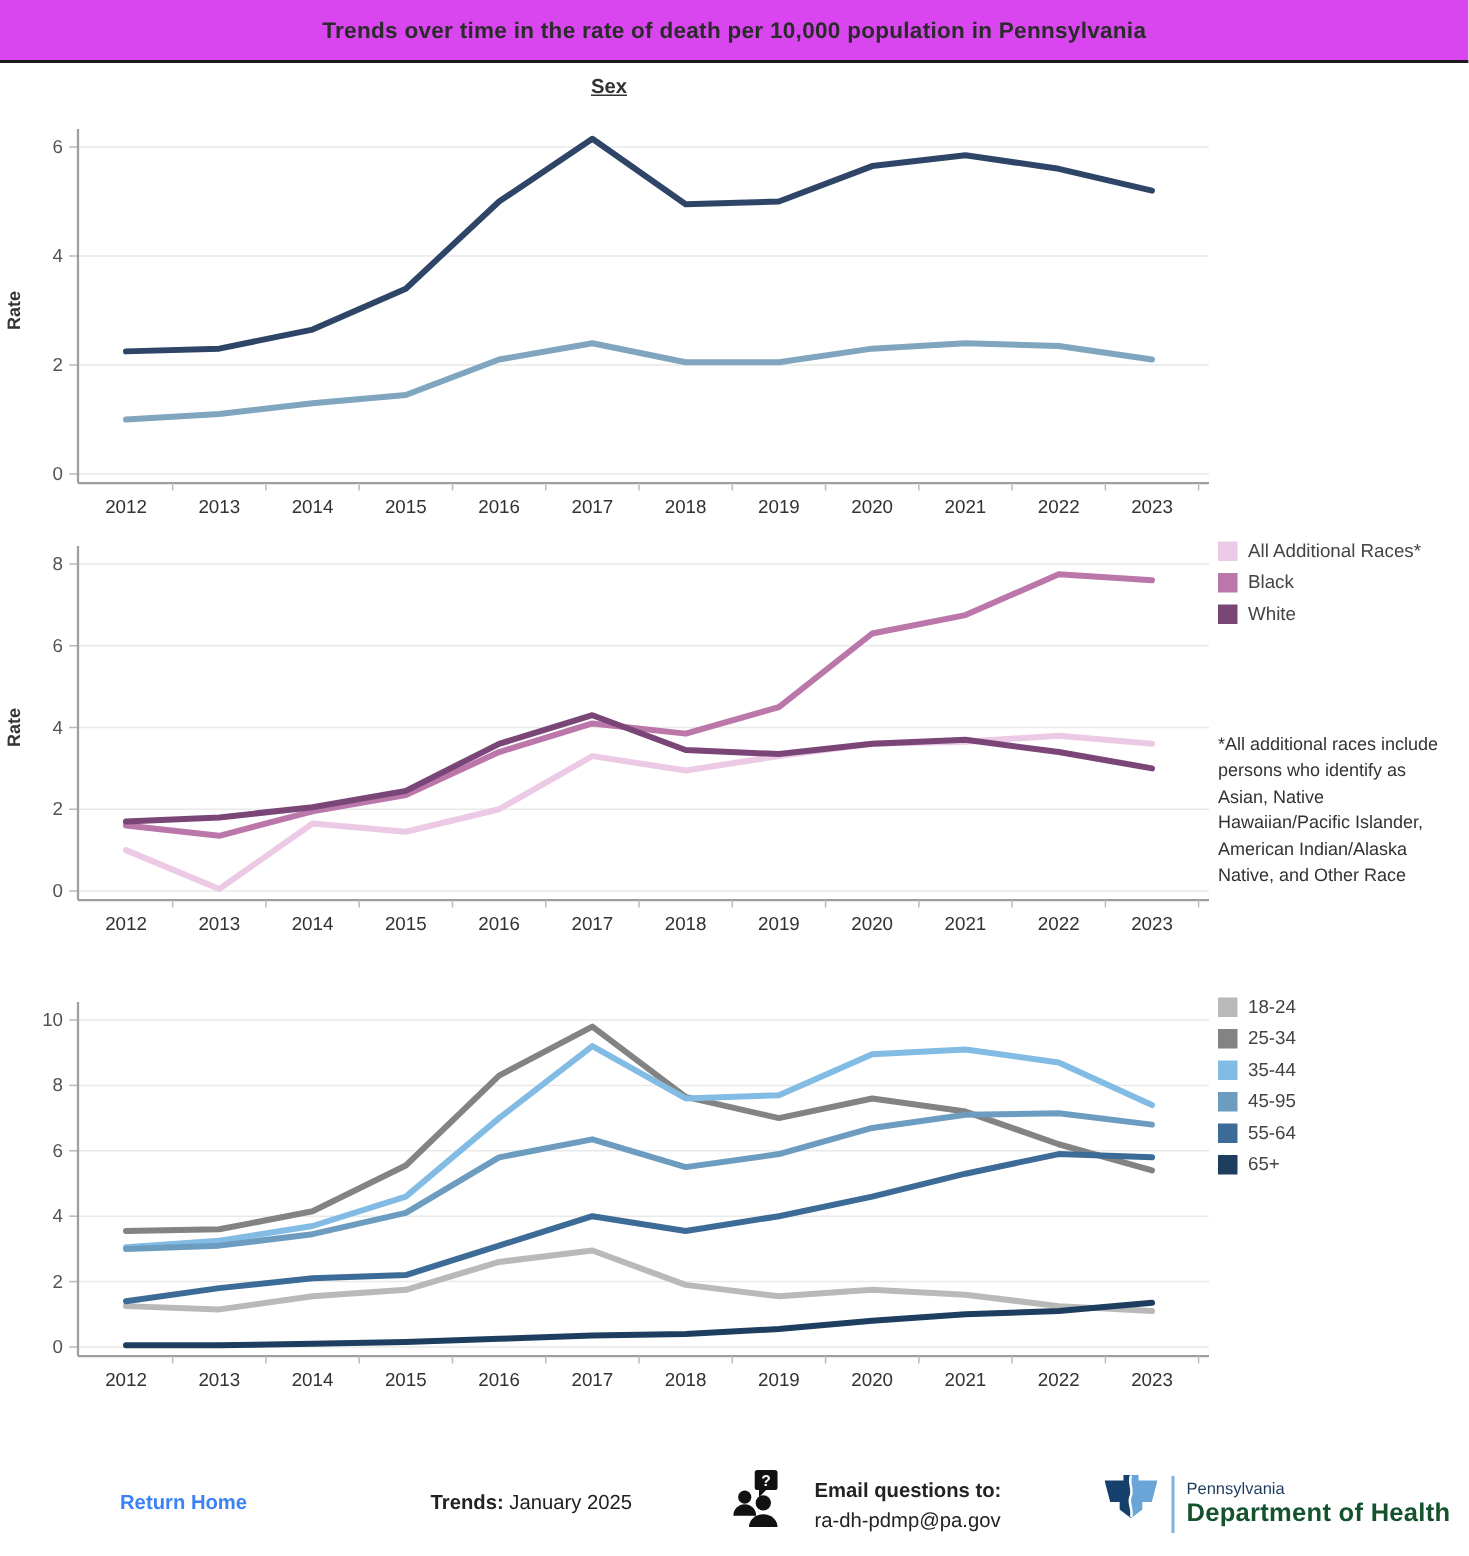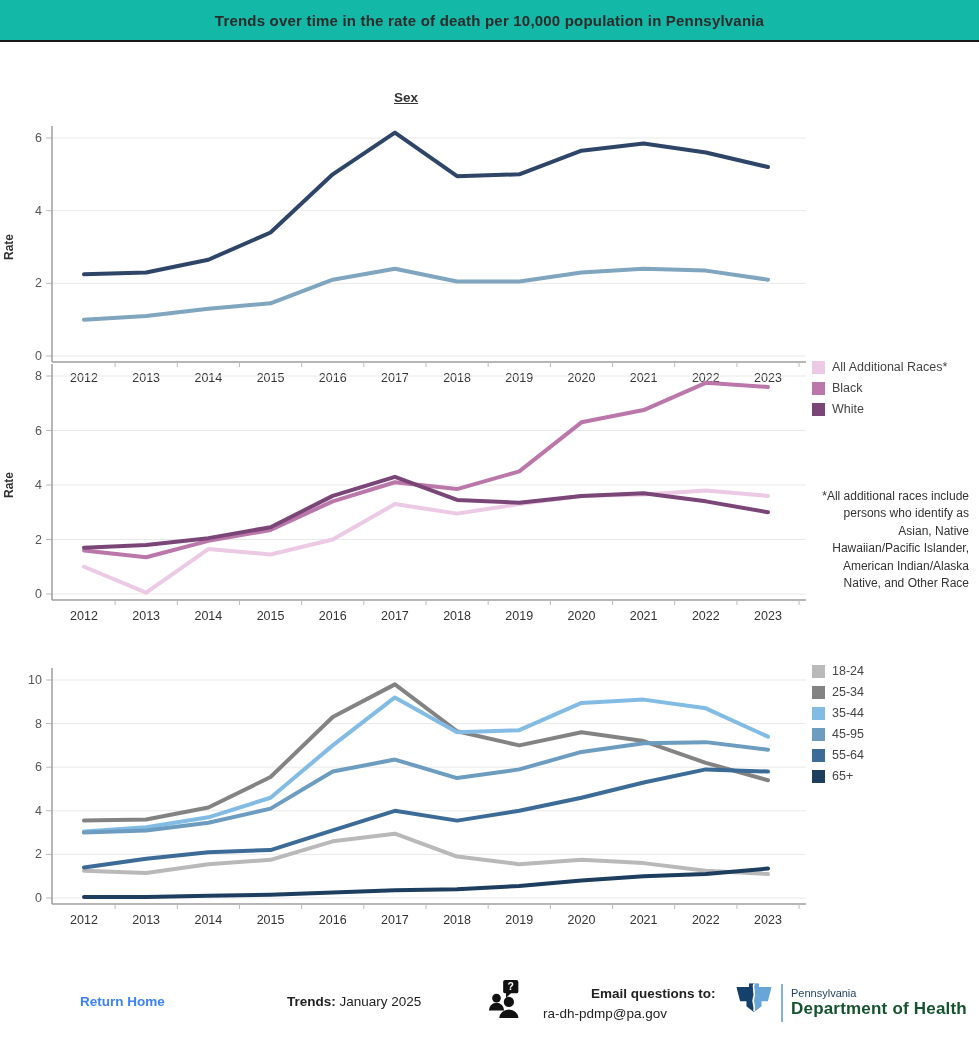--- a/index.html
+++ b/index.html
@@ -1,32 +1,32 @@
 <!DOCTYPE html>
 <html><head>
 <meta charset="utf-8">
 <style>
   html,body{margin:0;padding:0;background:#ffffff;}
   body{width:979px;height:1037px;font-family:"Liberation Sans","DejaVu Sans",sans-serif;color:#333;overflow:hidden;}
-  .header{height:40px;background:#14b8a6;border-bottom:2px solid #1a1a1a;display:flex;align-items:center;justify-content:center;}
+  .header{height:40px;background:#d946ef;border-bottom:2px solid #1a1a1a;display:flex;align-items:center;justify-content:center;}
   .header h1{margin:0;font-size:15px;font-weight:bold;color:#2b2b2b;letter-spacing:.2px;}
   .section{display:flex;margin-top:4px;height:300px;}
   .plot-col{width:812px;}
-  .chart-title{height:22px;text-align:center;font-size:13.5px;font-weight:bold;text-decoration:underline;color:#333;padding-top:4px;margin-top:40px;}
+  .chart-title{height:22px;text-align:center;font-size:13.5px;font-weight:bold;text-decoration:underline;color:#333;padding-top:4px;}
   .legend-col{width:163px;padding-top:10px;font-size:12.5px;color:#444;}
   .legend-item{display:flex;align-items:center;margin-bottom:7px;}
   .swatch{width:13px;height:13px;display:inline-block;margin-right:7px;flex:0 0 13px;}
-  .footnote{margin-top:72px;font-size:12px;line-height:1.45;color:#333;padding-right:6px;text-align:right;}
+  .footnote{margin-top:72px;font-size:12px;line-height:1.45;color:#333;padding-right:6px;}
   .footer{position:relative;height:89px;}
   .return-home{position:absolute;left:80px;top:40px;font-size:13.5px;font-weight:bold;color:#3b82f6;cursor:pointer;}
   .updated{position:absolute;left:287px;top:40px;font-size:13.5px;color:#222;}
   .updated b{font-weight:bold;}
   .help-icon{position:absolute;left:487px;top:26px;}
   .email-block{position:absolute;left:543px;top:30px;font-size:13.5px;color:#222;line-height:1.45;}
-  .email-block .bold{font-weight:bold;margin-left:48px;}
+  .email-block .bold{font-weight:bold;}
   .pa-logo{position:absolute;left:733px;top:28px;display:flex;align-items:center;}
   .pa-logo .divider{width:2px;height:38px;background:#7fb2dc;margin:0 8px 0 6px;}
   .pa-text .line1{font-size:11px;color:#1d3c5e;}
   .pa-text .line2{font-size:17px;font-weight:bold;color:#14532d;letter-spacing:.2px;}
   svg text{font-family:"Liberation Sans","DejaVu Sans",sans-serif;}
 </style>
 </head>
 <body>
 
 <div class="header">

